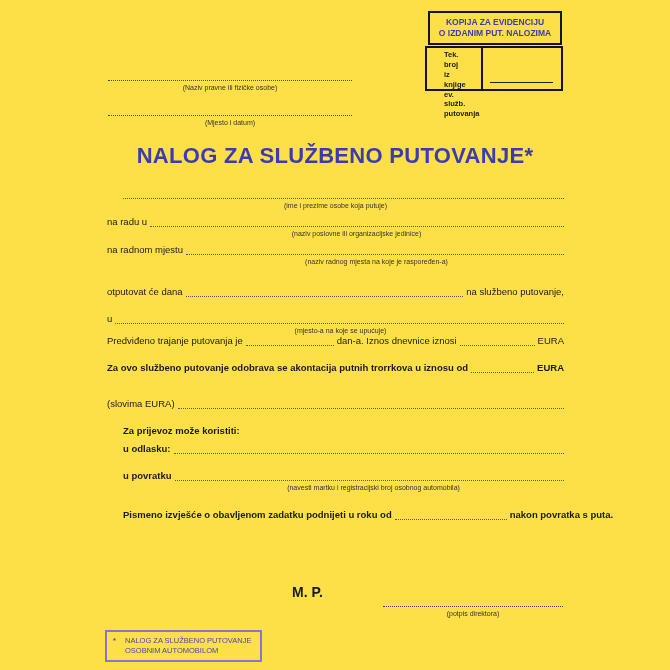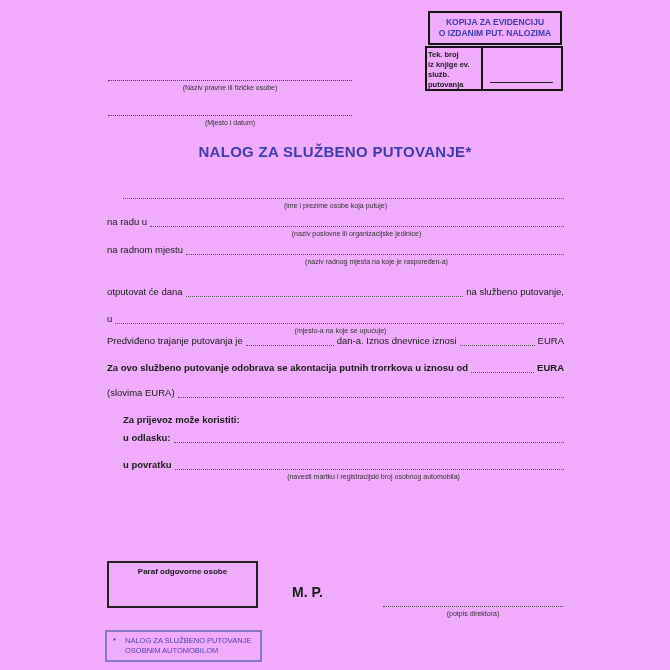--- a/index.html
+++ b/index.html
@@ -1,59 +1,59 @@
 <!DOCTYPE html>
 <html style="--accent: #3c3cae; --footnote: #8478cc; --ink: #1a1a1a;"><head>
 <meta charset="utf-8">
 <style>
   :root { --accent:#3c3cae; --footnote:#8478cc; --ink:#1a1a1a; }
   * { box-sizing:border-box; }
   body { margin:0; background:#ffffff; }
   .page {
-    position:relative; width:670px; height:670px; background:#f0abfc;
+    position:relative; width:670px; height:670px; background:#fde047;
     font-family:"Liberation Sans", sans-serif; color:var(--ink); overflow:hidden;
   }
   
   .tl { position:absolute; left:108px; top:70px; width:244px; }
   .tl-line { border-bottom:1px dotted #444; height:11px; }
   .cap { font-size:7px; color:#333; text-align:center; margin-top:2px; line-height:9px; }
   .tl .gap { height:13px; }
   
   .copy-box {
     position:absolute; left:428px; top:11px; width:134px;
     border:2px solid #141414; padding:4px 2px; text-align:center;
     color:var(--accent); font-weight:bold; font-size:8.5px; line-height:1.3;
   }
   
   .seq-box {
     position:absolute; left:425px; top:46px; width:138px; height:45px;
     border:2px solid #141414; display:flex;
   }
   .seq-left {
-    width:56px; border-right:2px solid #141414; padding:2px 1px;
+    width:56px; border-right:2px solid #141414; padding:2px 17px;
     font-size:7.5px; font-weight:bold; line-height:1.32;
   }
   .seq-left span { display:block; }
   .seq-right { flex:1; position:relative; }
   .seq-underline { position:absolute; left:7px; right:8px; bottom:6px; border-bottom:1px solid #222; }
   
   .title {
     position:absolute; top:143px; left:0; width:100%; text-align:center;
-    font-size:15px; font-weight:bold; color:var(--accent); letter-spacing:.3px;
+    font-size:22px; font-weight:bold; color:var(--accent); letter-spacing:.3px;
   }
   
   .form { position:absolute; left:107px; top:186px; width:457px; }
   .row { display:flex; align-items:flex-end; font-size:9.5px; line-height:11px; }
   .lbl { white-space:nowrap; padding-right:3px; }
   .sfx { white-space:nowrap; padding-left:3px; }
   .fill { flex:1 1 auto; border-bottom:1px dotted #555; height:11px; min-width:20px; }
   .fill.w90 { flex:0 0 88px; }
   .fill.w115 { flex:0 0 112px; }
   .b { font-weight:bold; }
-  .mt2{margin-top:2px}.mt4{margin-top:20px}.mt5{}.mt6{margin-top:6px}.mt14{margin-top:14px}.mt15{margin-top:7px}.mt16{margin-top:16px}.mt17{margin-top:17px}
+  .mt2{margin-top:2px}.mt4{margin-top:20px}.mt5{}.mt6{margin-top:6px}.mt14{margin-top:25px}.mt15{margin-top:7px}.mt16{margin-top:16px}.mt17{margin-top:17px}
   .pl10{padding-left:10px}.pl28{padding-left:28px}.pl42{padding-left:42px}.pl60{padding-left:60px}.pl82{padding-left:82px}
   .indent { padding-left:16px; }
   
   .paraf-box {
     position:absolute; left:107px; top:561px; width:151px; height:47px;
     border:2px solid #222; text-align:center; font-size:8px; font-weight:bold; padding-top:4px;
   }
   .mp { position:absolute; left:292px; top:584px; font-size:14px; font-weight:bold; }
   .sig { position:absolute; left:383px; top:595px; width:180px; }
   .sig-line { border-bottom:1px dotted #444; height:12px; }
@@ -166,26 +166,28 @@
     </div>
 
     <div class="mt16 indent">
       <div class="row">
         <span class="lbl b">u povratku</span>
         <span class="fill"></span>
       </div>
       <div class="cap pl60">(navesti martku i registracijski broj osobnog automobila)</div>
     </div>
 
-
-  </div>
-
-  <div class="paraf-box">
-    <div>Paraf odgovorne osobe</div>
-  </div>
+    <div class="row mt17 b indent">
+      <span class="lbl">Pismeno izvješće o obavljenom zadatku podnijeti u roku od</span>
+      <span class="fill w115"></span>
+      <span class="sfx">nakon povratka s puta.</span>
+    </div>
+
+  </div>
+
 
   <div class="mp">M. P.</div>
 
   <div class="sig">
     <div class="sig-line"></div>
     <div class="cap">(potpis direktora)</div>
   </div>
 
   <div class="footnote">
     <div class="star">*</div>

